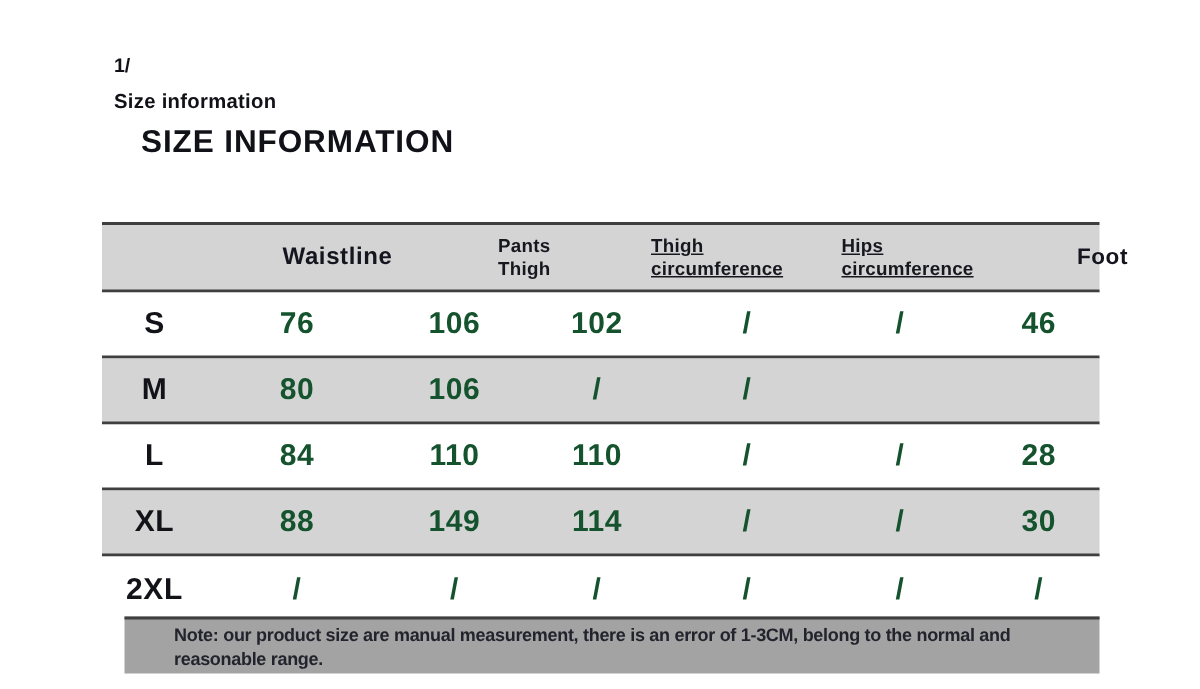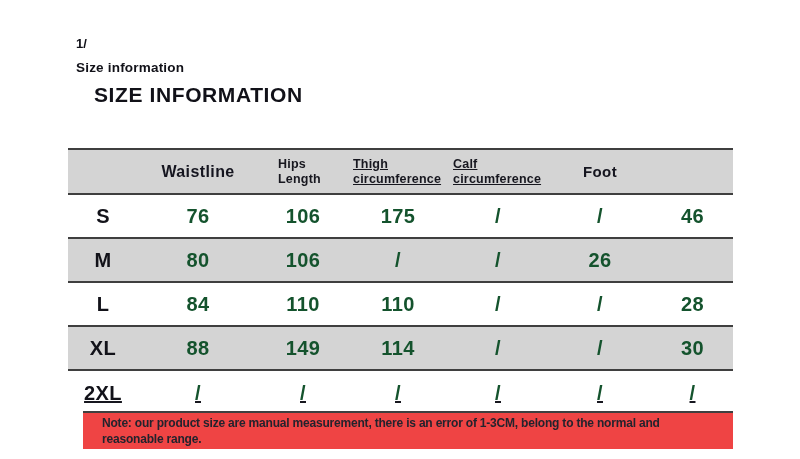--- a/index.html
+++ b/index.html
@@ -21,44 +21,44 @@
     border-top: 2px solid #3f3f3f;
   }
   .t-row {
     display: grid;
     grid-template-columns: 70px 120px 90px 100px 100px 104px 81px;
     border-bottom: 2px solid #3f3f3f;
     align-items: center;
     background: #ffffff;
   }
   .t-row.shaded { background: #d4d4d4; }
-  .t-row.header { height: 45px; }
+  .t-row.header { height: 45px; gap: 27px; }
   .t-row.data { height: 44px; }
-  .t-row.last { border-bottom: none; text-decoration: underline; }
+  .t-row.last { border-bottom: none; }
   .t-cell {
     display: flex; align-items: center; justify-content: center;
     text-align: center; font-weight: 700;
     letter-spacing: 0.4px;
   }
   .t-cell .wrap {
     display: inline-block; text-align: left;
     font-size: 12.5px; line-height: 14.5px; letter-spacing: 0.2px;
   }
   .t-cell .wrap.narrow { width: 50px; }
   .t-cell .wrap.wide { width: 90px; text-decoration: underline; }
   .head-big { font-size: 16px; color: #15151f; }
   .head-mid { font-size: 15px; color: #15151f; align-items: center; }
   .size-label { font-size: 20px; color: #121219; }
   .val { font-size: 20px; color: #14532d; }
 
   .note-band {
     position: absolute; left: 83px; top: 411px; width: 650px; height: 38px;
-    background: #ef4444;
+    background: #a3a3a3;
     border-top: 2px solid #3f3f3f;
-    padding: 3px 15px 0 19px;
+    padding: 3px 15px 0 33px;
   }
   .note-text {
     font-size: 12px; font-weight: 700; line-height: 15.5px;
     letter-spacing: -0.2px; color: #23232d;
   }
 </style>
 </head>
 <body>
 
 <div class="top-block">
@@ -67,50 +67,49 @@
   <div class="title">SIZE INFORMATION</div>
 </div>
 
 <div class="size-table">
   <div class="t-row header shaded">
     <div class="t-cell"></div>
     <div class="t-cell head-big">
         <span>Waistline</span>
       </div>
     <div class="t-cell">
-        <span class="wrap narrow">Hips Length</span>
+        <span class="wrap narrow">Pants Thigh</span>
       </div>
     <div class="t-cell">
         <span class="wrap wide">Thigh circumference</span>
       </div>
     <div class="t-cell">
-        <span class="wrap wide">Calf circumference</span>
+        <span class="wrap wide">Hips circumference</span>
       </div>
     <div class="t-cell head-mid">
         <span>Foot</span>
       </div>
   </div>
 
   <div class="t-row data">
     <div class="t-cell size-label">S</div>
     <div class="t-cell val">76</div>
     <div class="t-cell val">106</div>
-    <div class="t-cell val">175</div>
+    <div class="t-cell val">102</div>
     <div class="t-cell val">/</div>
     <div class="t-cell val">/</div>
     <div class="t-cell val">46</div>
   </div>
 
   <div class="t-row data shaded">
     <div class="t-cell size-label">M</div>
     <div class="t-cell val">80</div>
     <div class="t-cell val">106</div>
     <div class="t-cell val">/</div>
     <div class="t-cell val">/</div>
-    <div class="t-cell val">26</div>
   </div>
 
   <div class="t-row data">
     <div class="t-cell size-label">L</div>
     <div class="t-cell val">84</div>
     <div class="t-cell val">110</div>
     <div class="t-cell val">110</div>
     <div class="t-cell val">/</div>
     <div class="t-cell val">/</div>
     <div class="t-cell val">28</div>

